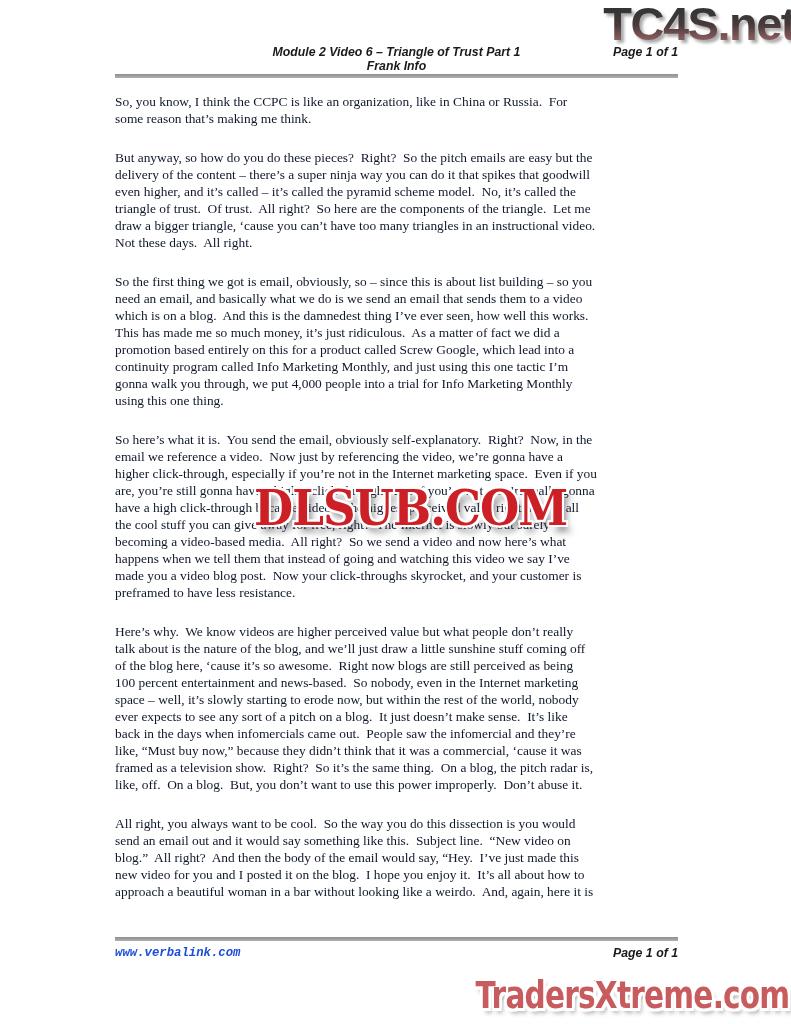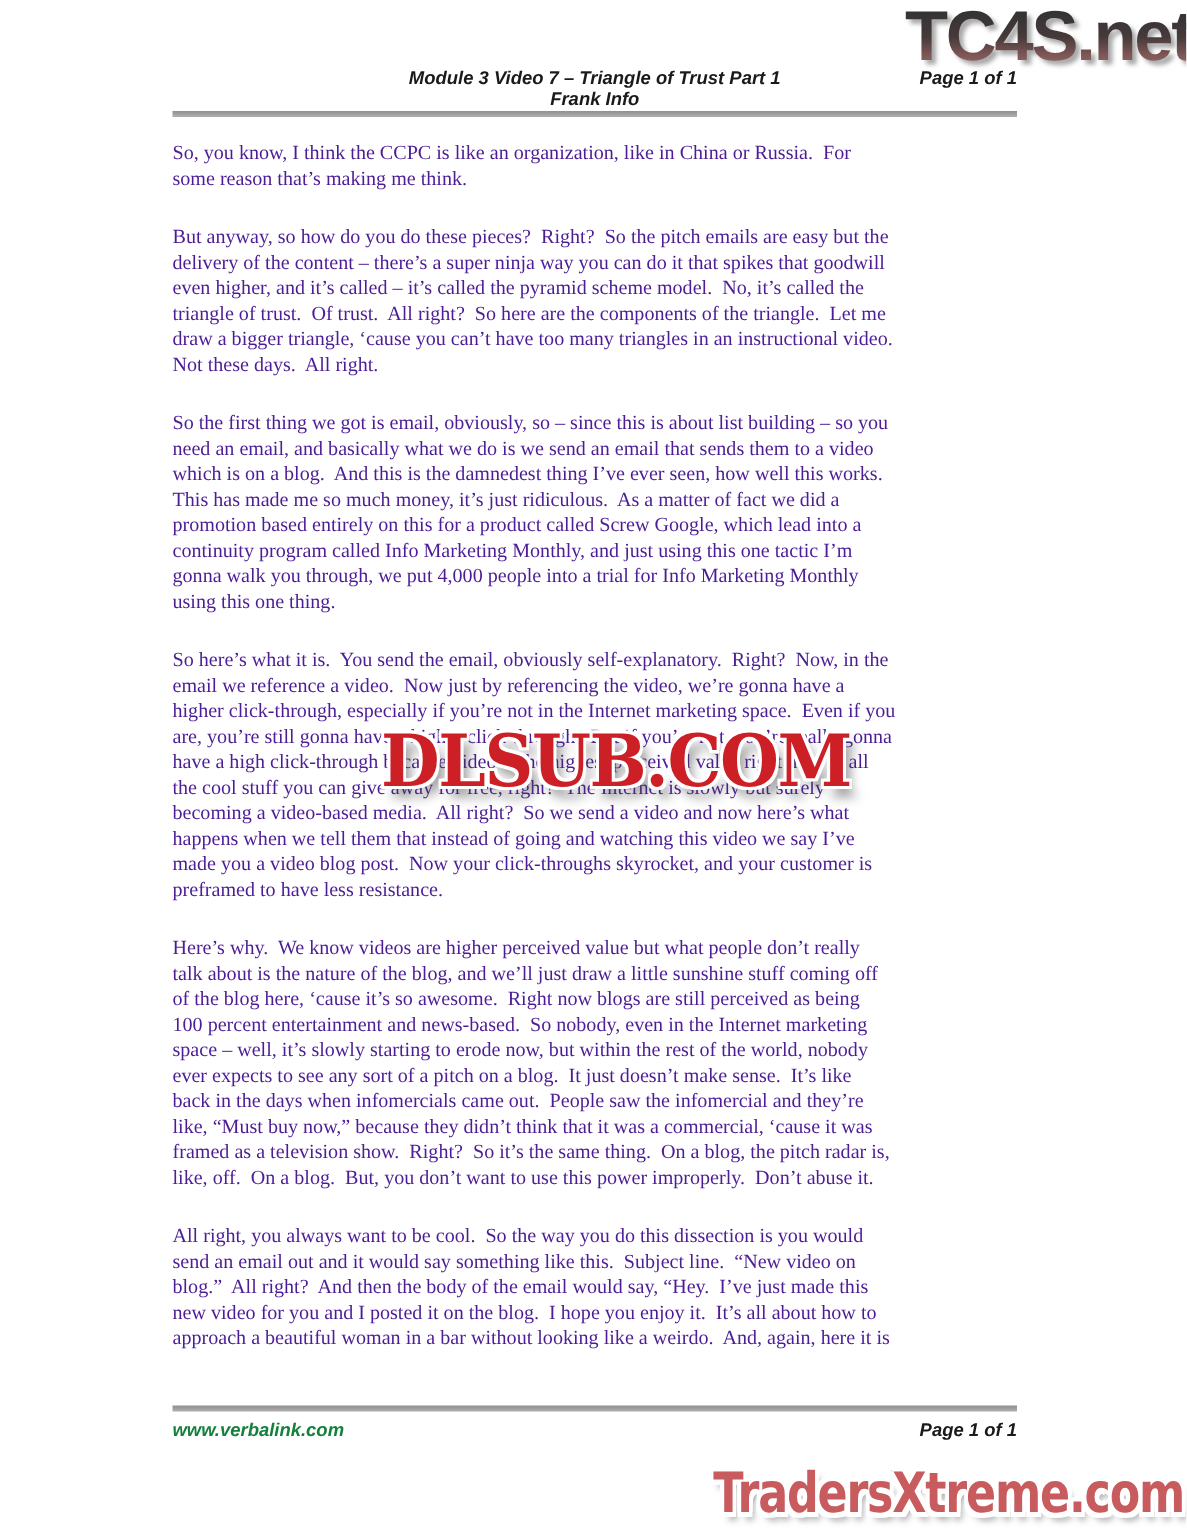--- a/index.html
+++ b/index.html
@@ -66,21 +66,21 @@
   }
   .header-rule { top: 74px; }
   .footer-rule { top: 937px; }
 
   
   .body-text {
     position: absolute;
     left: 115px;
     top: 93px;
     width: 600px;
-    color: #4c1d95;
+    color: #0f172a;
   }
   .body-text p {
     font-family: "Liberation Serif", serif;
     font-size: 13.4px;
     line-height: 17px;
     white-space: pre;
     margin: 0 0 22px 0;
   }
 
   
@@ -101,25 +101,25 @@
       -2px -2px 0 #fff, 2px -2px 0 #fff, -2px 2px 0 #fff, 2px 2px 0 #fff,
       0 -2px 0 #fff, 0 2px 0 #fff, -2px 0 0 #fff, 2px 0 0 #fff,
       5px 7px 7px rgba(70,70,70,0.55);
   }
 
   
   .footer-left {
     position: absolute;
     left: 115px;
     top: 946px;
-    font-family: Liberation Sans, sans-serif;
-    font-weight: bold;
-    font-style: italic;
-    font-size: 12.3px;
-    color: #15803d;
+    font-family: Liberation Mono, monospace;
+    font-weight: bold;
+    font-style: italic;
+    font-size: 12.3px;
+    color: #1d4ed8;
   }
   .footer-right {
     position: absolute;
     top: 946px;
     right: 113px;
     font-family: "Liberation Sans", sans-serif;
     font-weight: bold;
     font-style: italic;
     font-size: 12.3px;
     color: #1a1a1a;
@@ -148,21 +148,21 @@
   }
 </style>
 </head>
 <body>
 
 <div class="page">
 
   <div class="tc4s-logo">TC4S.net</div>
 
   <div class="header-center">
-    <div>Module 3 Video 7 – Triangle of Trust Part 1</div>
+    <div>Module 2 Video 6 – Triangle of Trust Part 1</div>
     <div>Frank Info</div>
   </div>
 
   <div class="header-pagenum">Page 1 of 1</div>
 
   <div class="rule header-rule"></div>
 
   <div class="body-text">
     <p>So, you know, I think the CCPC is like an organization, like in China or Russia.  For
 some reason that’s making me think.</p>

